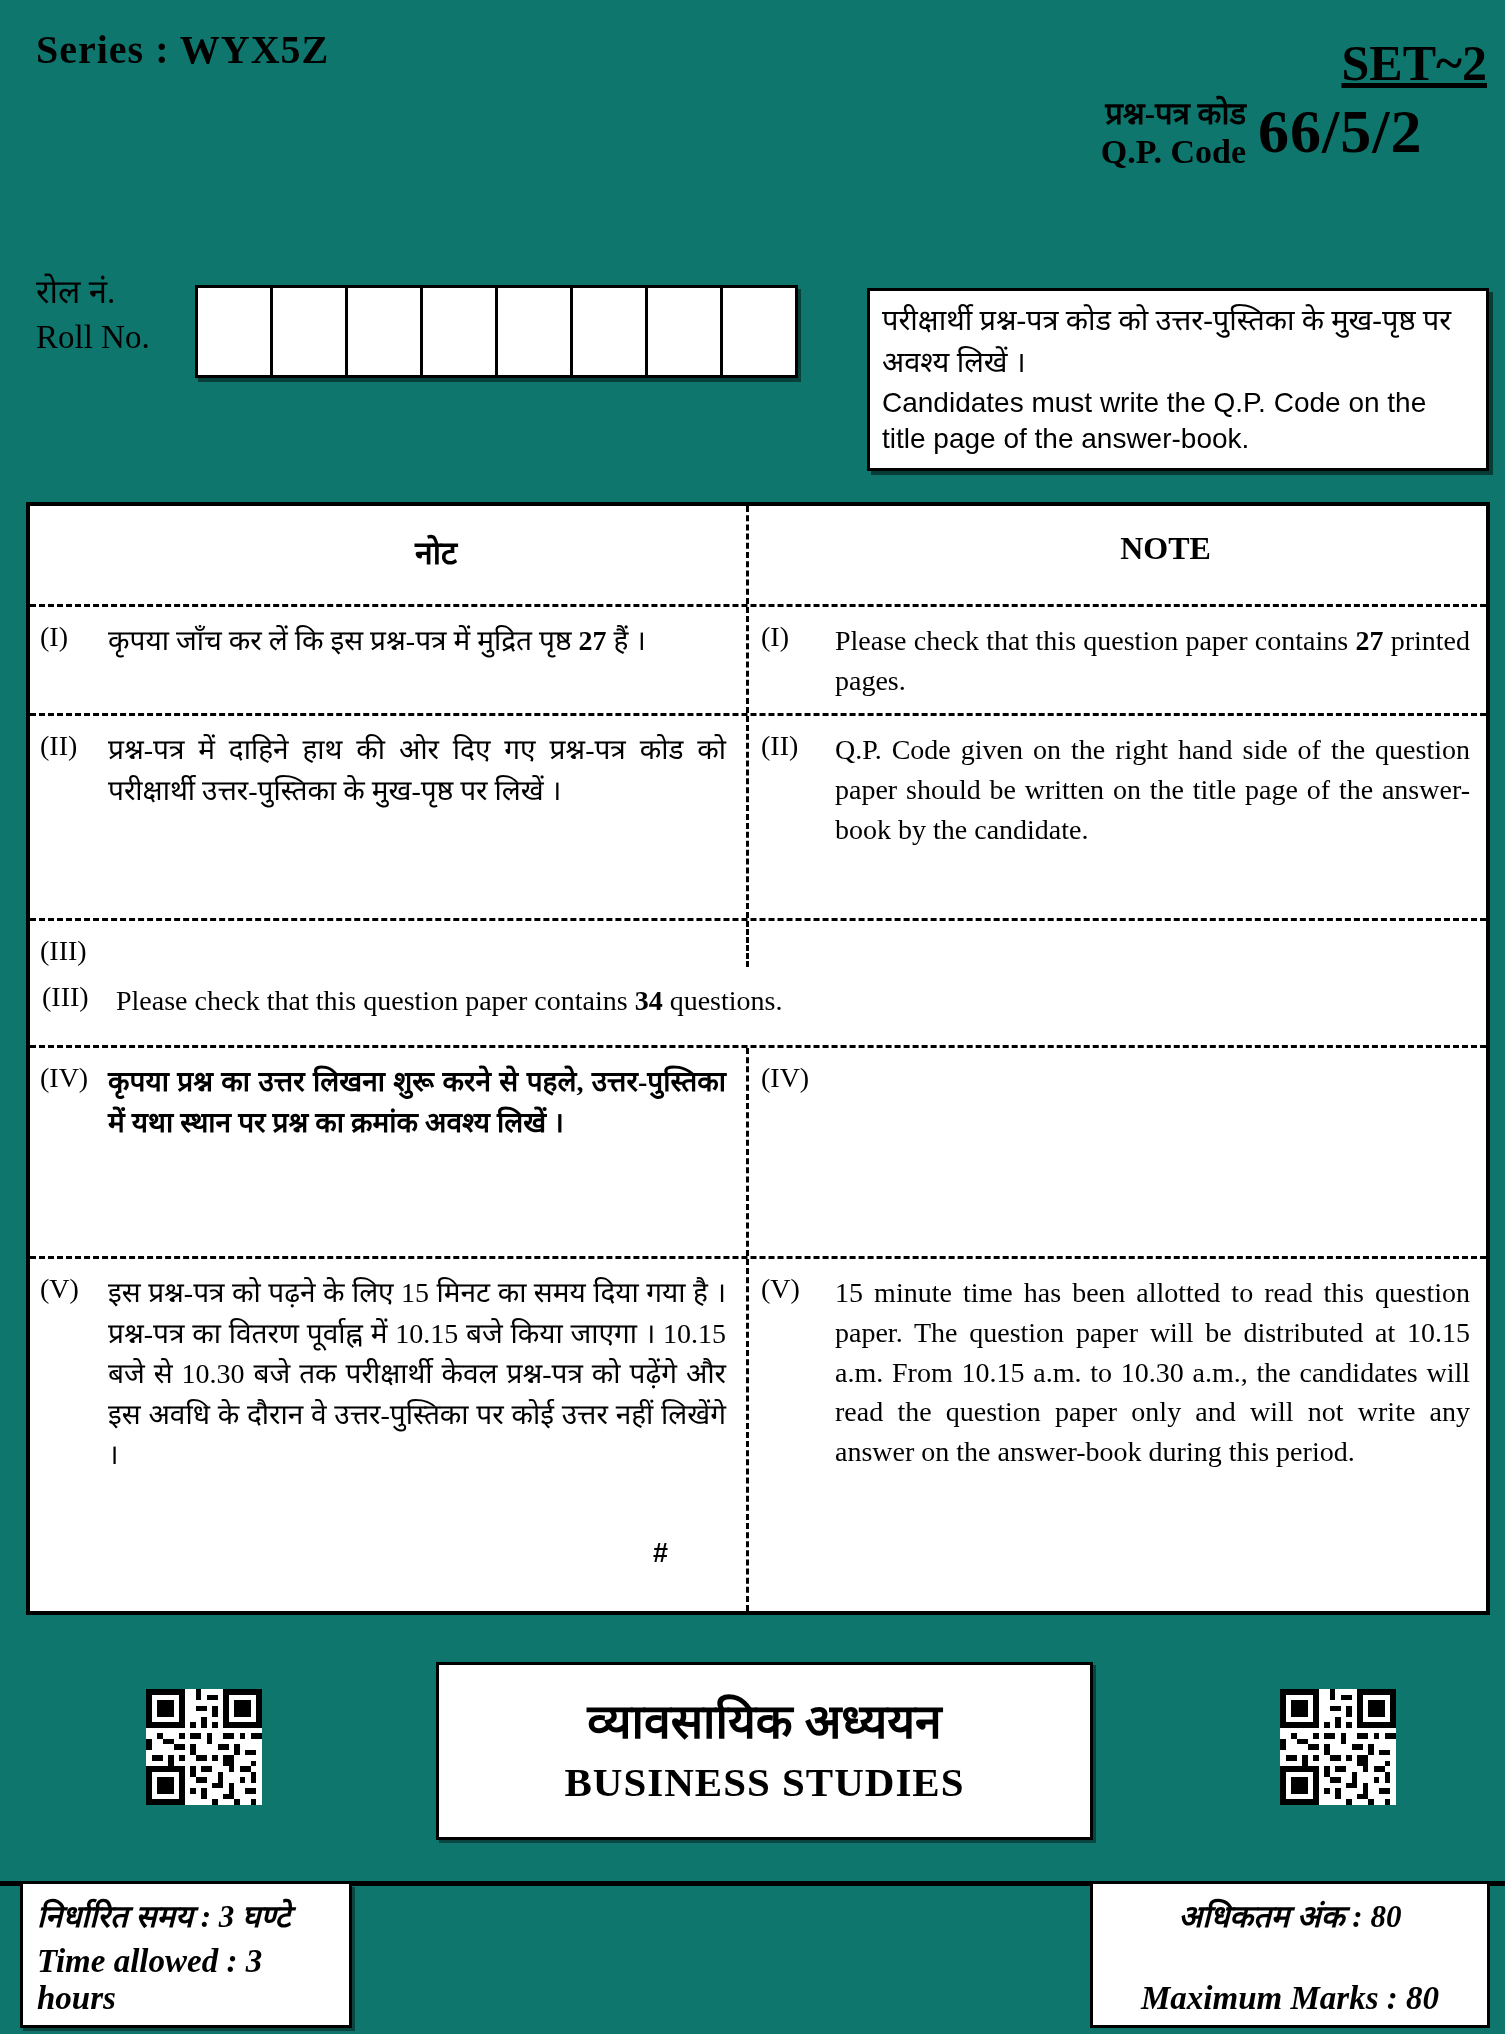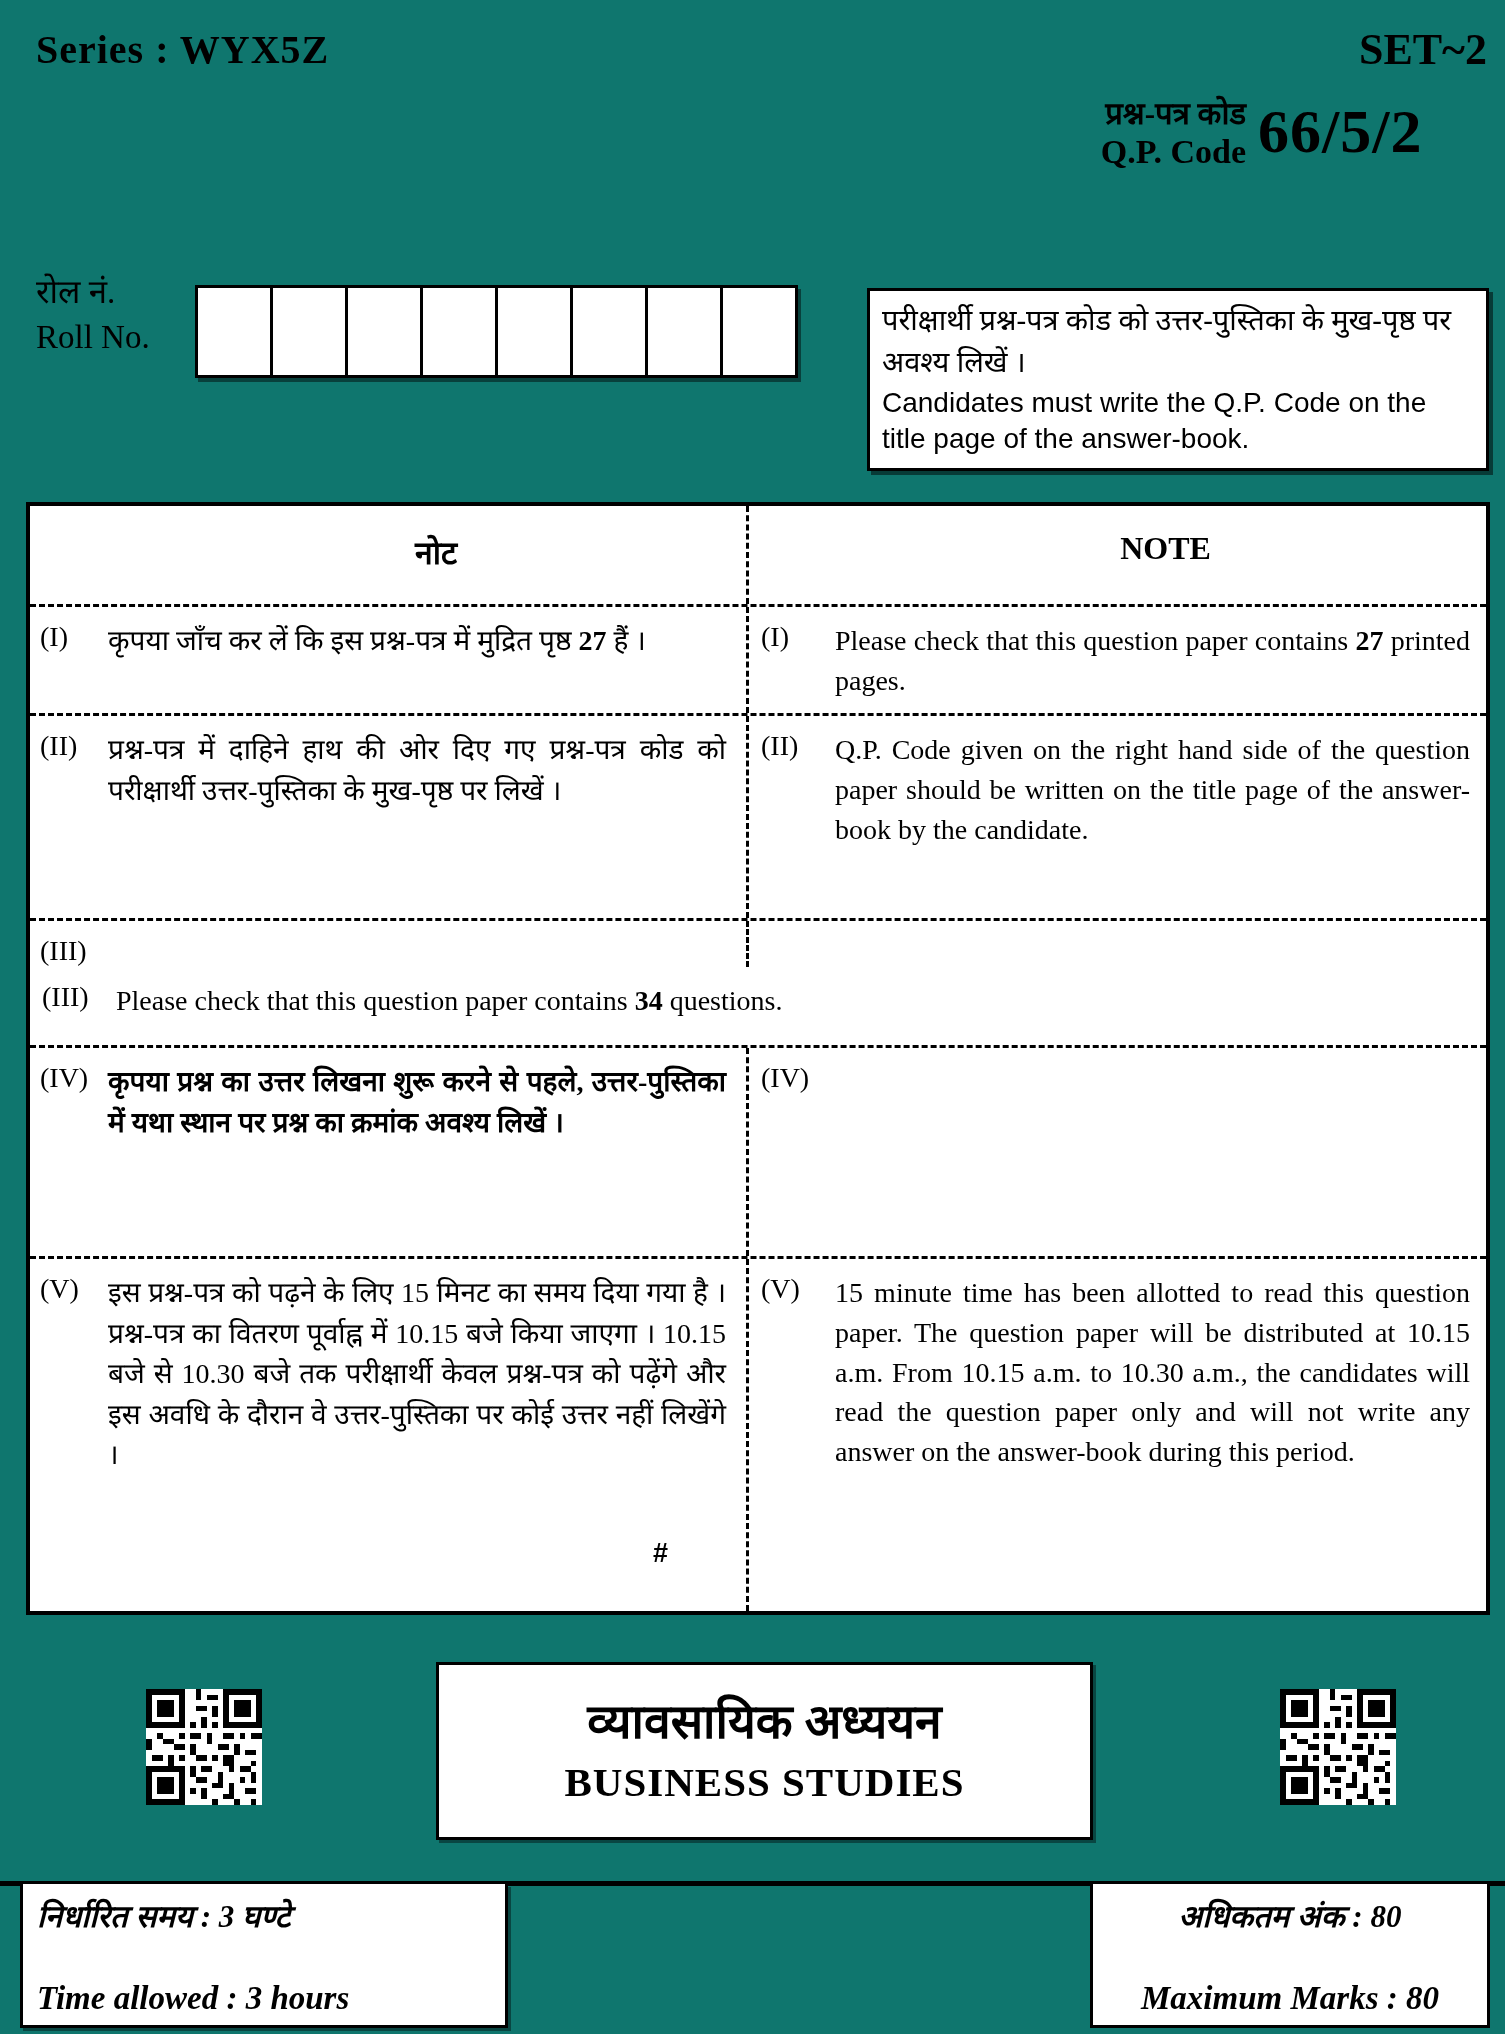--- a/index.html
+++ b/index.html
@@ -3,21 +3,21 @@
 <meta charset="utf-8">
 <style>
   html,body{margin:0;padding:0;background:#e8e8e8;}
   .page{position:relative;width:1505px;height:2034px;background:#0f766e;margin:0 auto;
         font-family:"Liberation Serif",serif;color:#000;overflow:hidden;}
   .serif{font-family:"Liberation Serif",serif;}
   .sans{font-family:"Liberation Sans",sans-serif;}
 
   
   .series{position:absolute;left:36px;top:26px;font-size:40px;font-weight:bold;letter-spacing:1px;}
-  .set{position:absolute;right:18px;top:24px;font-size:44px;font-weight:bold;}
+  .set{position:absolute;right:18px;top:34px;font-size:50px;font-weight:bold;text-decoration:underline;}
   .qp-labels{position:absolute;left:980px;top:96px;width:266px;text-align:right;line-height:1.15;}
   .qp-label-hi{font-size:31px;font-weight:bold;}
   .qp-label-en{font-size:34px;font-weight:bold;}
   .qp-value{position:absolute;left:1258px;top:96px;font-size:62px;font-weight:bold;letter-spacing:1px;}
 
   
   .roll-labels{position:absolute;left:36px;top:270px;line-height:1.35;font-size:33px;}
   .roll-strip{position:absolute;left:195px;top:285px;display:flex;box-shadow:3px 4px 0 rgba(0,0,0,.45);}
   .roll-box{width:72px;height:87px;border:3px solid #000;background:#fff;margin-left:-3px;}
   .roll-box:first-child{margin-left:0;}
@@ -55,21 +55,21 @@
   .subject-en{font-size:41px;font-weight:bold;letter-spacing:1px;margin-top:10px;}
   .qr{position:absolute;width:116px;height:116px;}
   .qr-left{left:146px;top:1689px;}
   .qr-right{left:1280px;top:1689px;}
 
   
   .footer-rule{position:absolute;left:0;top:1881px;width:1505px;height:5px;background:#000;}
   .footer-box{position:absolute;top:1884px;height:144px;border:3px solid #000;border-top:none;
               box-sizing:border-box;display:flex;flex-direction:column;justify-content:space-between;
               padding:10px 14px 8px 14px;background:#fff;}
-  .footer-left{left:20px;width:488px;box-shadow:3px 3px 0 rgba(0,0,0,.4);}
+  .footer-left{left:20px;width:332px;box-shadow:3px 3px 0 rgba(0,0,0,.4);}
   .footer-right{left:1090px;width:400px;text-align:center;}
   .f-hi{font-size:31px;font-weight:bold;font-style:italic;}
   .f-en{font-size:33px;font-weight:bold;font-style:italic;}
 </style>
 </head>
 <body>
 
 <svg width="0" height="0" style="position:absolute" aria-hidden="true">
   <symbol id="qr-sym" viewBox="0 0 21 21">
     <rect x="0" y="0" width="21" height="21" fill="#fff"></rect>

